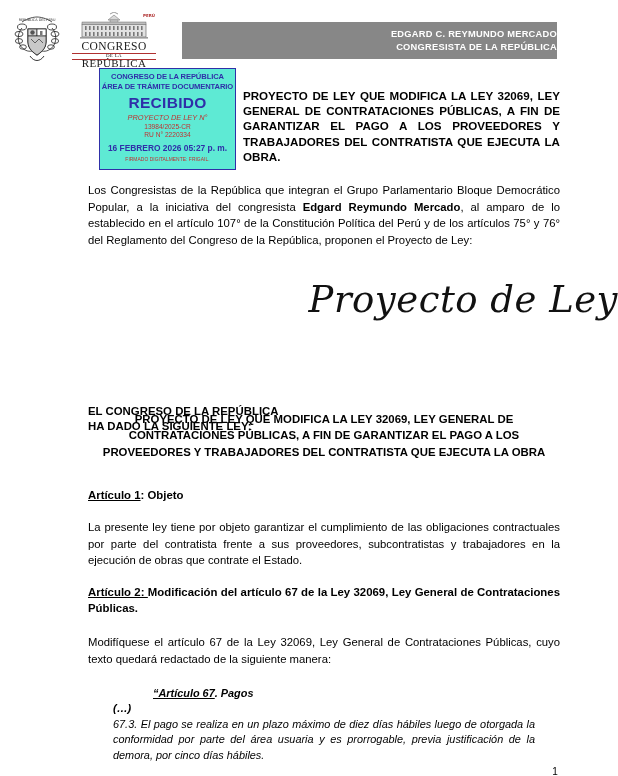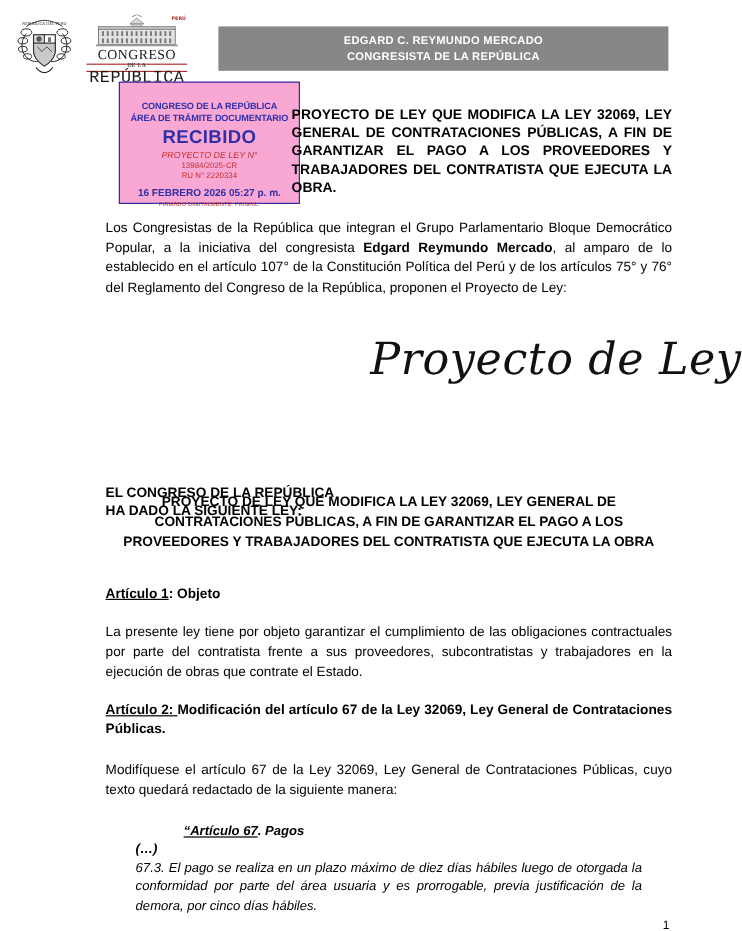--- a/index.html
+++ b/index.html
@@ -59,22 +59,22 @@
   }
   .dela-word {
     font-family: "Liberation Serif", serif;
     font-size: 5px;
     letter-spacing: 0.3px;
     color: #1a1a1a;
     position: relative;
     top: -1px;
   }
   .republica-word {
-    font-family: Liberation Mono, monospace;
-    font-size: 14px;
+    font-family: Liberation Serif, serif;
+    font-size: 11px;
     letter-spacing: 0.4px;
     color: #1a1a1a;
     position: relative;
     top: -2px;
   }
   .rule {
     height: 1px;
     background: #b03030;
     width: 84px;
     margin: 0 auto;
@@ -82,44 +82,44 @@
 
   .gray-bar {
     position: absolute;
     left: 182px;
     top: 22px;
     width: 375px;
     height: 37px;
     background: #878787;
     display: flex;
     flex-direction: column;
-    align-items: center;
+    align-items: flex-end;
     justify-content: center;
   }
   .gray-bar div {
     color: #ffffff;
     font-size: 9.3px;
     font-weight: bold;
     letter-spacing: 0.25px;
     line-height: 12.5px;
     white-space: nowrap;
   }
 
   
   .stamp {
     position: absolute;
     left: 99px;
     top: 68px;
-    width: 151px;
+    width: 137px;
     height: 102px;
     border: 1.6px solid #2f2fa8;
     box-sizing: border-box;
-    background: #f9a8d4;
+    background: #5eead4;
     text-align: center;
-    padding-top: 15px;
+    padding-top: 3px;
   }
   .stamp .s-line1,
   .stamp .s-line2 {
     color: #2f2fa8;
     font-size: 7.6px;
     font-weight: bold;
     line-height: 10px;
     letter-spacing: -0.1px;
   }
   .stamp .s-recibido {

